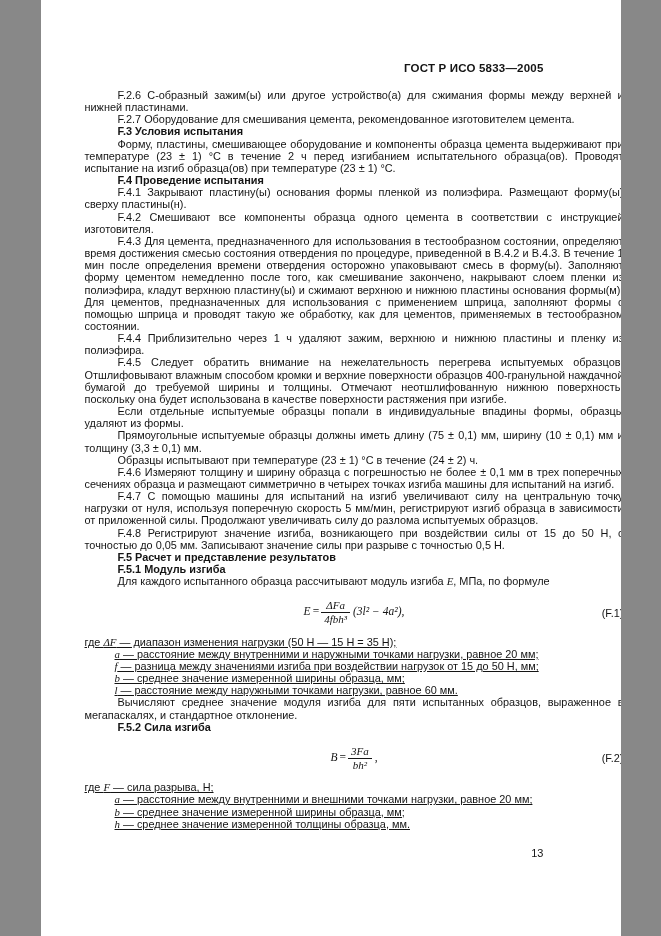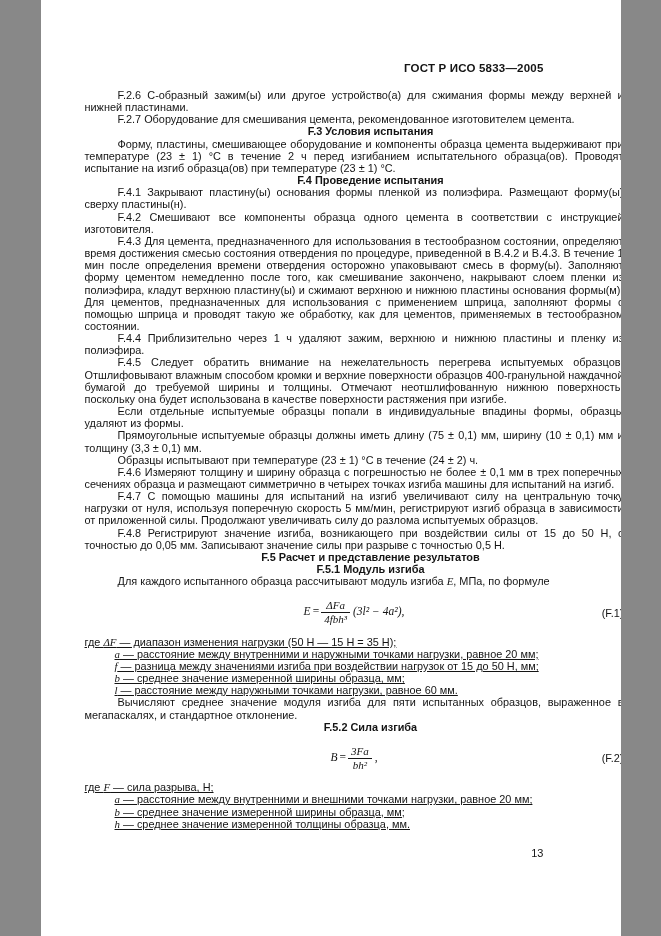--- a/index.html
+++ b/index.html
@@ -15,21 +15,21 @@
   .doc-header{
     position:absolute;top:62px;left:44px;right:77px;
     text-align:right;font-weight:bold;font-size:11.5px;
     letter-spacing:0.2px;
   }
   .content{
     position:absolute;left:44px;top:89px;width:539px;
     font-size:10.9px;line-height:12.15px;text-align:justify;
   }
   .content p{margin:0;text-indent:33px;}
-  .content p.heading{font-weight:bold;text-align:center;}
+  .content p.heading{font-weight:bold;text-align:left;}
   .content p.vardef{text-indent:30px;text-align:left;text-decoration:underline;}
   .content p.vardef.first{text-indent:0;}
   .serifvar{font-family:"Liberation Serif",serif;font-style:italic;}
   .formula-row{
     position:relative;text-align:center;
     margin:12px 0 10px;text-indent:0;
     font-family:"Liberation Serif",serif;font-size:11.5px;
   }
   .formula-inner{display:inline-block;white-space:nowrap;}
   .fvar{font-family:"Liberation Serif",serif;font-style:italic;}

